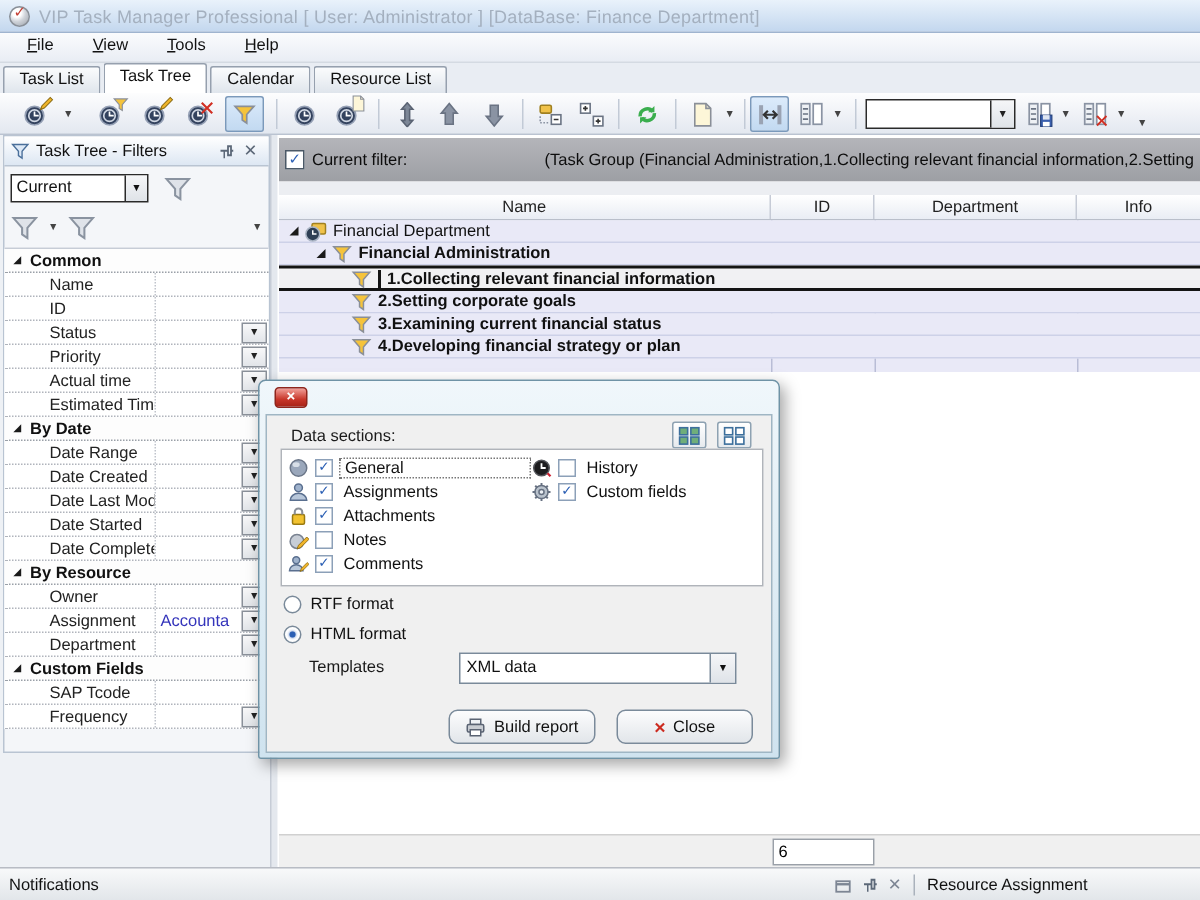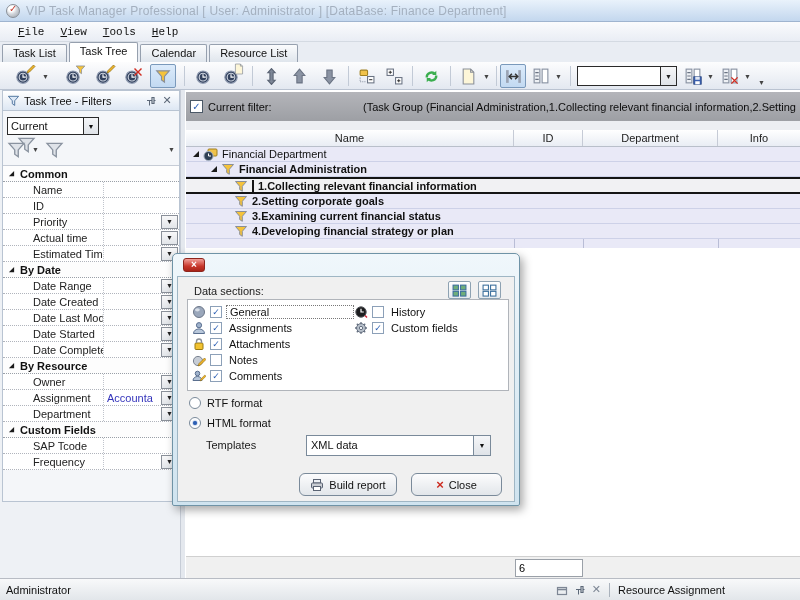--- a/index.html
+++ b/index.html
@@ -11,21 +11,21 @@
     background:linear-gradient(#e9f2fb,#c3d7ee);border-bottom:1px solid #9fb4cf;
     display:flex;align-items:center;padding-left:6px;}
   .titlebar .logo{width:14px;height:14px;border-radius:50%;
     background:radial-gradient(circle at 35% 30%,#fff 0 25%,#d0d4da 50%,#9aa0a8 100%);
     border:1px solid #8a9098;position:relative;margin-right:6px;}
   .titlebar .logo::after{content:"✓";position:absolute;left:2px;top:-2px;color:#c43c30;font-size:10px;font-weight:bold;}
   .title-text{color:#a4b0bf;font-size:12px;letter-spacing:.2px;white-space:nowrap;}
   
   .menubar{position:absolute;left:0;top:22px;width:800px;height:20px;
     background:linear-gradient(#fafbfd,#e9edf4);border-bottom:1px solid #d4dae2;
-    display:flex;align-items:center;padding-left:10px;gap:0;font-family:Liberation Mono, monospace;}
+    display:flex;padding-left:10px;gap:10px;}
   .menu-item{padding:2px 8px;display:inline-block;cursor:default;}
   .menu-item::first-letter{text-decoration:underline;}
   
   .tabbar{position:absolute;left:0;top:42px;width:800px;height:20px;background:#e9edf3;
     display:flex;align-items:flex-end;padding-left:2px;}
   .tab{height:18px;padding:2px 10px 4px;border:1px solid #96a0ae;border-bottom:none;
     border-radius:2px 2px 0 0;background:linear-gradient(#fbfcfd,#dfe5ec);margin-right:2px;}
   .tab.active{background:#fff;height:20px;position:relative;z-index:2;}
   
   .toolbar{position:absolute;left:0;top:62px;width:800px;height:28px;
@@ -39,21 +39,21 @@
   .tcombo .dd{width:16px;border-left:1px solid #2a2a2a;background:linear-gradient(#f5f6f8,#dfe3e8);
     display:flex;align-items:center;justify-content:center;font-size:7px;color:#222;}
   .ic{display:block;}
   
   .panel{position:absolute;left:2px;top:90px;width:178px;height:412px;background:#f4f6f9;
     border:1px solid #b9c4d2;}
   .panel-header{height:20px;background:linear-gradient(#ffffff,#dde7f3);border-bottom:1px solid #b9c4d2;
     display:flex;align-items:center;padding:0 4px;}
   .panel-header .ph-title{flex:1;margin-left:4px;}
   .ph-btn{width:16px;height:14px;display:flex;align-items:center;justify-content:center;color:#5c6878;}
-  .panel-row1{height:26px;display:flex;align-items:flex-start;padding:6px 4px;flex-direction:column;}
+  .panel-row1{height:26px;display:flex;align-items:center;padding:14px 4px;}
   .preset-combo{width:92px;height:19px;border:1px solid #2a2a2a;background:#fff;display:flex;}
   .preset-combo .val{flex:1;padding:2px 3px;}
   .preset-combo .dd{width:15px;border-left:1px solid #2a2a2a;background:linear-gradient(#f5f6f8,#dfe3e8);
     display:flex;align-items:center;justify-content:center;font-size:7px;}
   .panel-row2{height:24px;display:flex;align-items:center;padding:0 4px;gap:6px;}
   .panel-row2 .spacer{flex:1;}
   .filters{position:absolute;left:0;top:74px;width:176px;background:#fff;border-top:1px solid #c6ccd6;}
   .fgroup{display:flex;align-items:center;height:16px;font-weight:bold;
     border-bottom:1px dotted #9aa0a8;background:#fdfdfd;padding-left:5px;}
   .fgroup .glabel{margin-left:5px;}
@@ -470,20 +470,25 @@
         </div>
       <div class="frow">
           <span class="flabel">Name</span>
           <span class="fval"></span>
         </div>
       <div class="frow">
           <span class="flabel">ID</span>
           <span class="fval"></span>
         </div>
       <div class="frow">
+          <span class="flabel">Status</span>
+          <span class="fval"></span>
+          <span class="fdd">▼</span>
+        </div>
+      <div class="frow">
           <span class="flabel">Priority</span>
           <span class="fval"></span>
           <span class="fdd">▼</span>
         </div>
       <div class="frow">
           <span class="flabel">Actual time</span>
           <span class="fval"></span>
           <span class="fdd">▼</span>
         </div>
       <div class="frow">
@@ -628,21 +633,21 @@
         <span class="tlabel">4.Developing financial strategy or plan</span>
       </div>
     </div>
     <div class="filler"></div>
     <div class="cfooter">
       <input class="page-input" value="6" style="">
     </div>
   </div>
 
   <div class="statusbar">
-    <span class="sb-left">Administrator</span>
+    <span class="sb-left">Notifications</span>
     <span class="sb-icons">
       <svg class="ic" width="12" height="12">
           <use href="#sym-restore"></use>
         </svg>
       <svg class="ic" width="12" height="12">
           <use href="#sym-pin"></use>
         </svg>
       <span style="font-size:11px;color:#7d8694;">✕</span>
     </span>
     <span class="sb-sep"></span>

